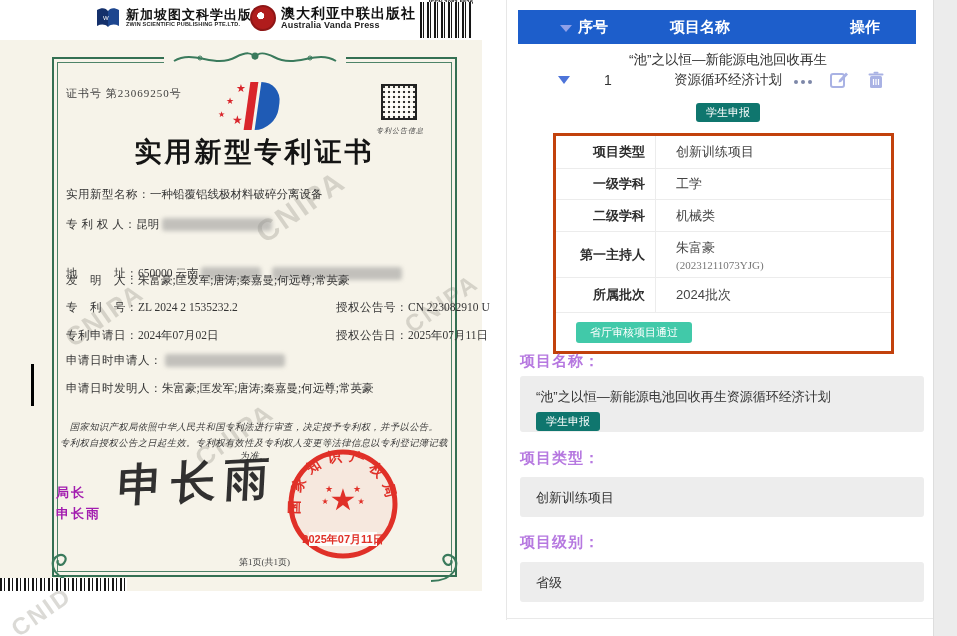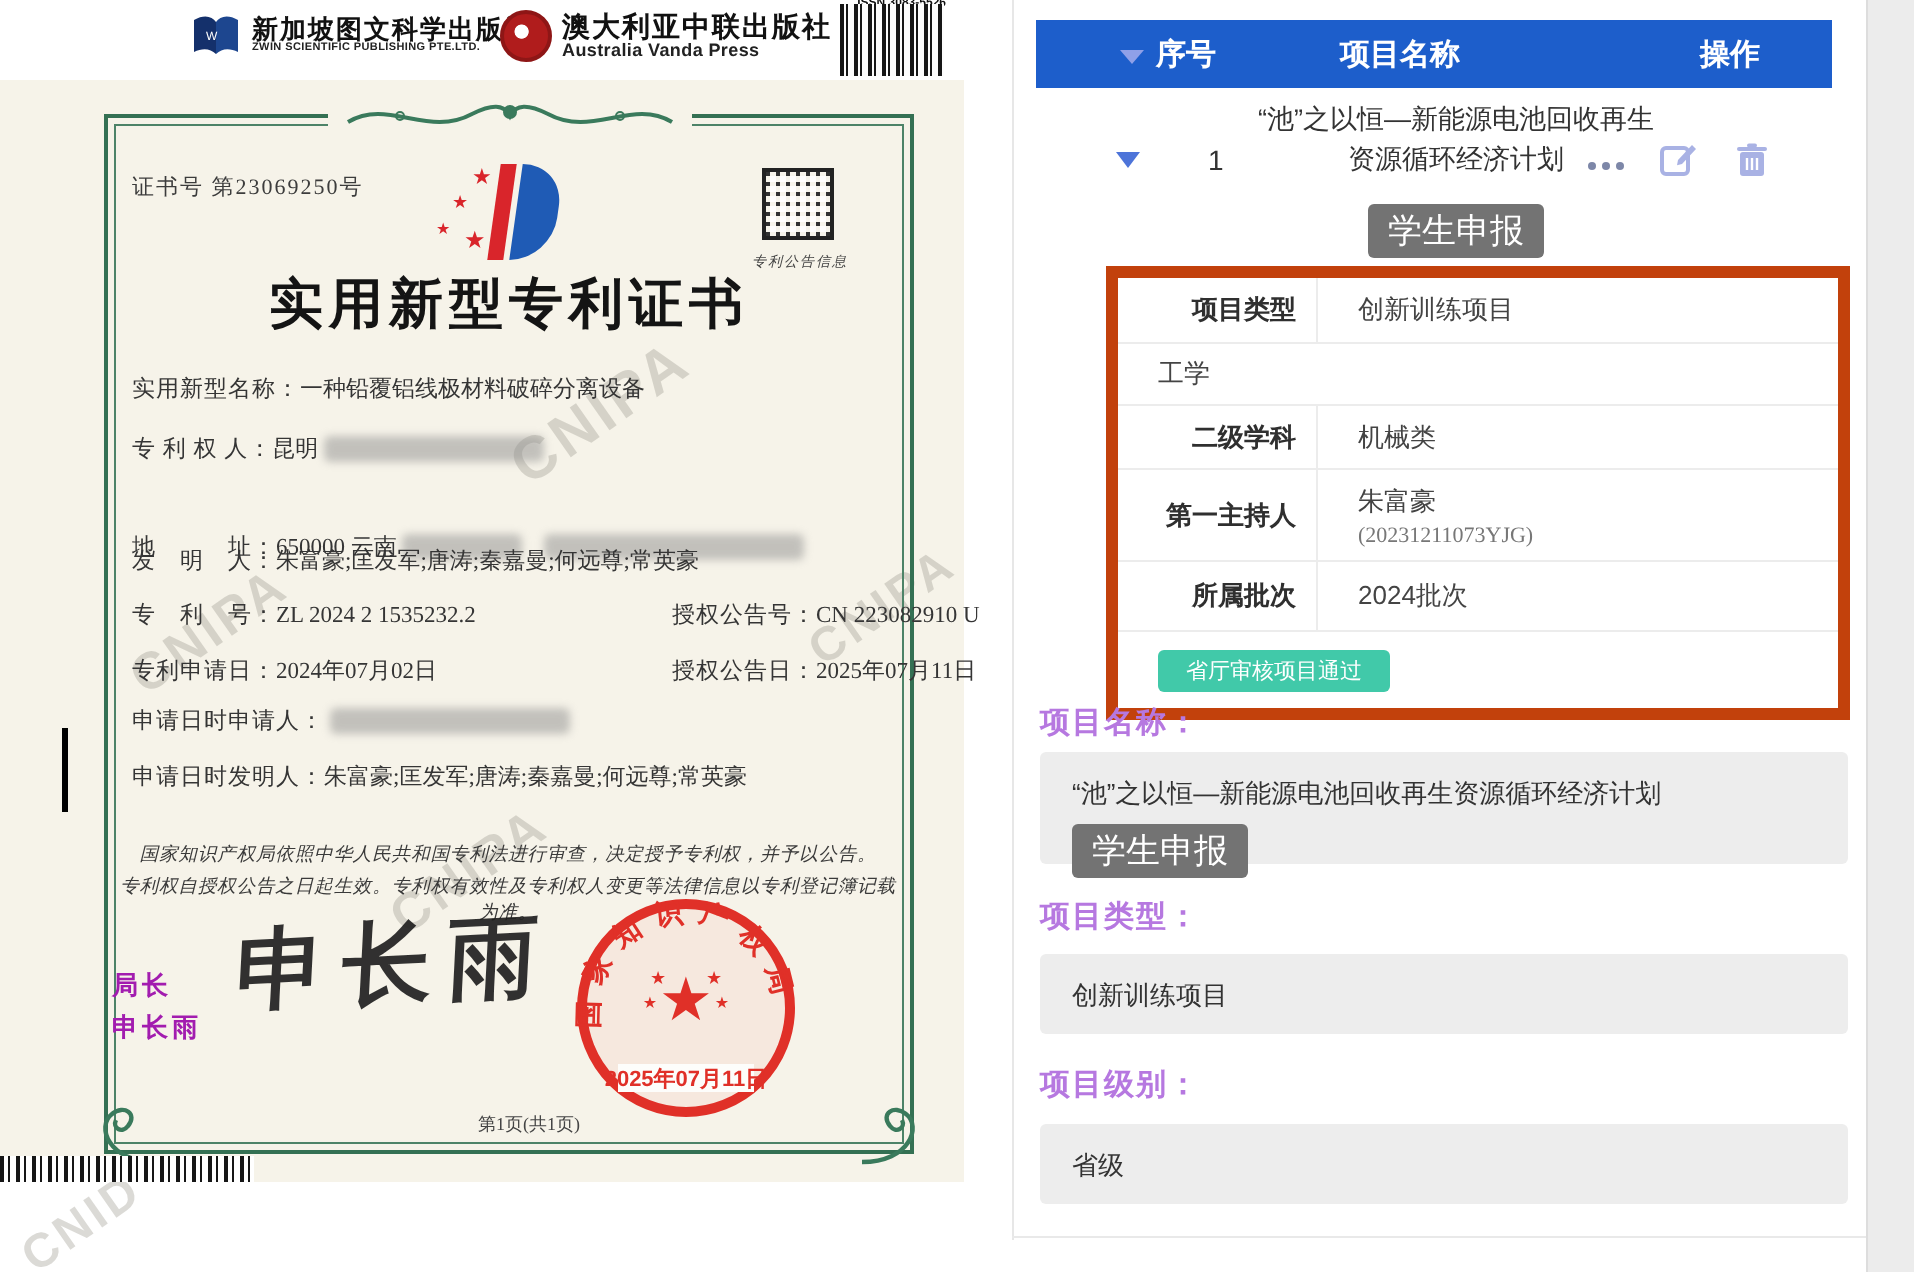--- a/index.html
+++ b/index.html
@@ -78,29 +78,29 @@
                 color:#fff; font-weight:bold; font-size:15px; }
   .th-item { position:absolute; top:8px; }
   .tri { width:0; height:0; border-left:6px solid transparent; border-right:6px solid transparent; }
   .tri-header { border-top:7px solid #8fa0e8; position:absolute; left:42px; top:15px; }
   .tri-row { border-top:8px solid #4d74d9; position:absolute; left:40px; top:32px; }
 
   .grid-row { position:absolute; left:28px; top:44px; width:398px; height:89px; background:#fff; }
   .row-index { position:absolute; left:86px; top:28px; font-size:14px; color:#333; }
   .row-name { position:absolute; left:110px; top:6px; width:200px; text-align:center;
               font-size:13.5px; color:#333; line-height:1.45; }
-  .badge-blue { display:inline-block; background:#737373; color:#fff; font-size:17px;
+  .badge-blue { display:inline-block; background:#0f766e; color:#fff; font-size:11px;
                 padding:2px 10px; border-radius:3px; }
   .row-badge { position:absolute; left:110px; top:58px; width:200px; text-align:center; }
   .ops { position:absolute; right:30px; top:26px; display:flex; align-items:center; gap:17px; }
   .dots { display:flex; gap:3px; }
   .dots i { width:4px; height:4px; border-radius:50%; background:#7d87a8; }
   .op-ic svg { width:20px; height:20px; }
 
-  .dtable { position:absolute; left:63px; top:133px; width:372px; border:6px solid #c2410c; }
+  .dtable { position:absolute; left:63px; top:133px; width:341px; border:3px solid #c2410c; }
   .drow { display:flex; border-bottom:1px solid #ececec; }
   .drow:last-child { border-bottom:none; }
   .dlabel { width:100px; padding:8px 10px 8px 0; text-align:right; font-weight:bold;
             font-size:13px; color:#2f2f2f; border-right:1px solid #ececec;
             display:flex; align-items:center; justify-content:flex-end; }
   .dvalue { flex:1; padding:8px 8px 8px 20px; font-size:13px; color:#444;
             display:flex; flex-direction:column; justify-content:center; }
   .dsub { font-size:11px; color:#777; margin-top:2px;font-family:Liberation Serif, serif; }
   .badge-teal { display:inline-block; background:#41c9a9; color:#fff; font-size:11px;
                 padding:3px 14px; border-radius:3px; width:max-content; }
@@ -293,20 +293,21 @@
     </div>
 
     <div class="dtable">
       <div class="drow" style="height:33px;">
         <div class="dlabel">项目类型</div>
         <div class="dvalue">
             <span>创新训练项目</span>
           </div>
       </div>
       <div class="drow" style="height:31px;">
+        <div class="dlabel">一级学科</div>
         <div class="dvalue">
             <span>工学</span>
           </div>
       </div>
       <div class="drow" style="height:32px;">
         <div class="dlabel">二级学科</div>
         <div class="dvalue">
             <span>机械类</span>
           </div>
       </div>

